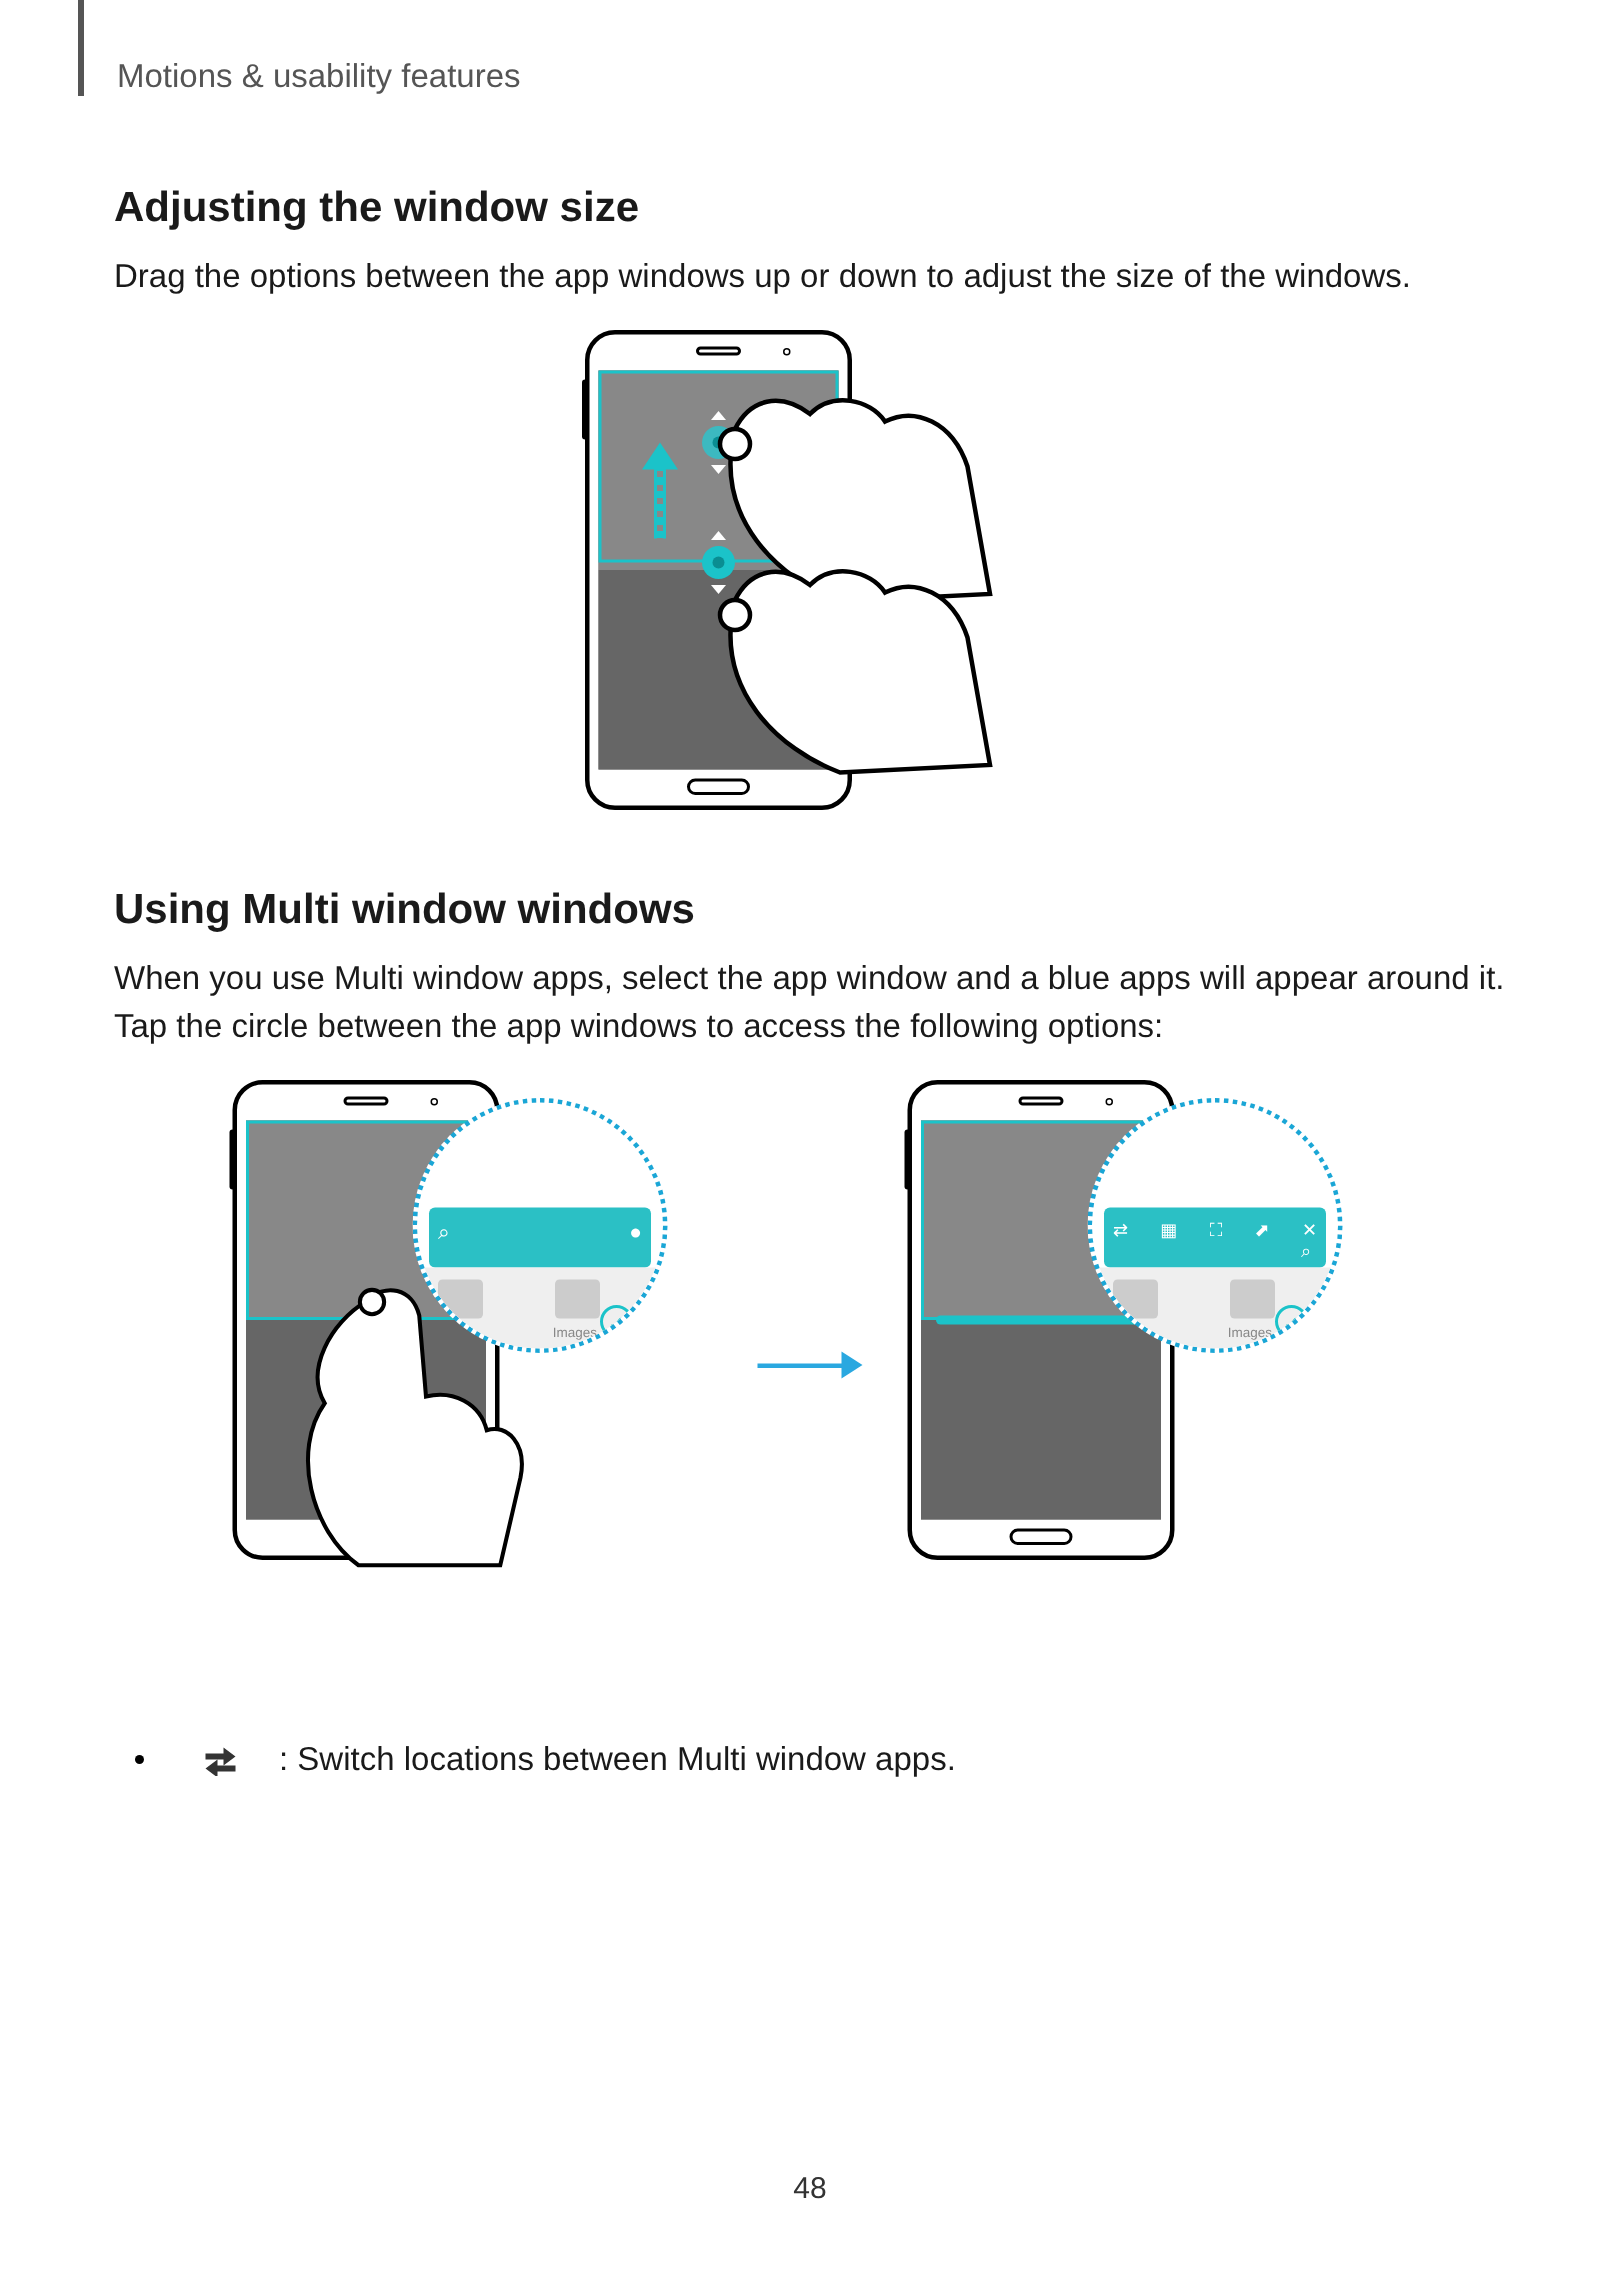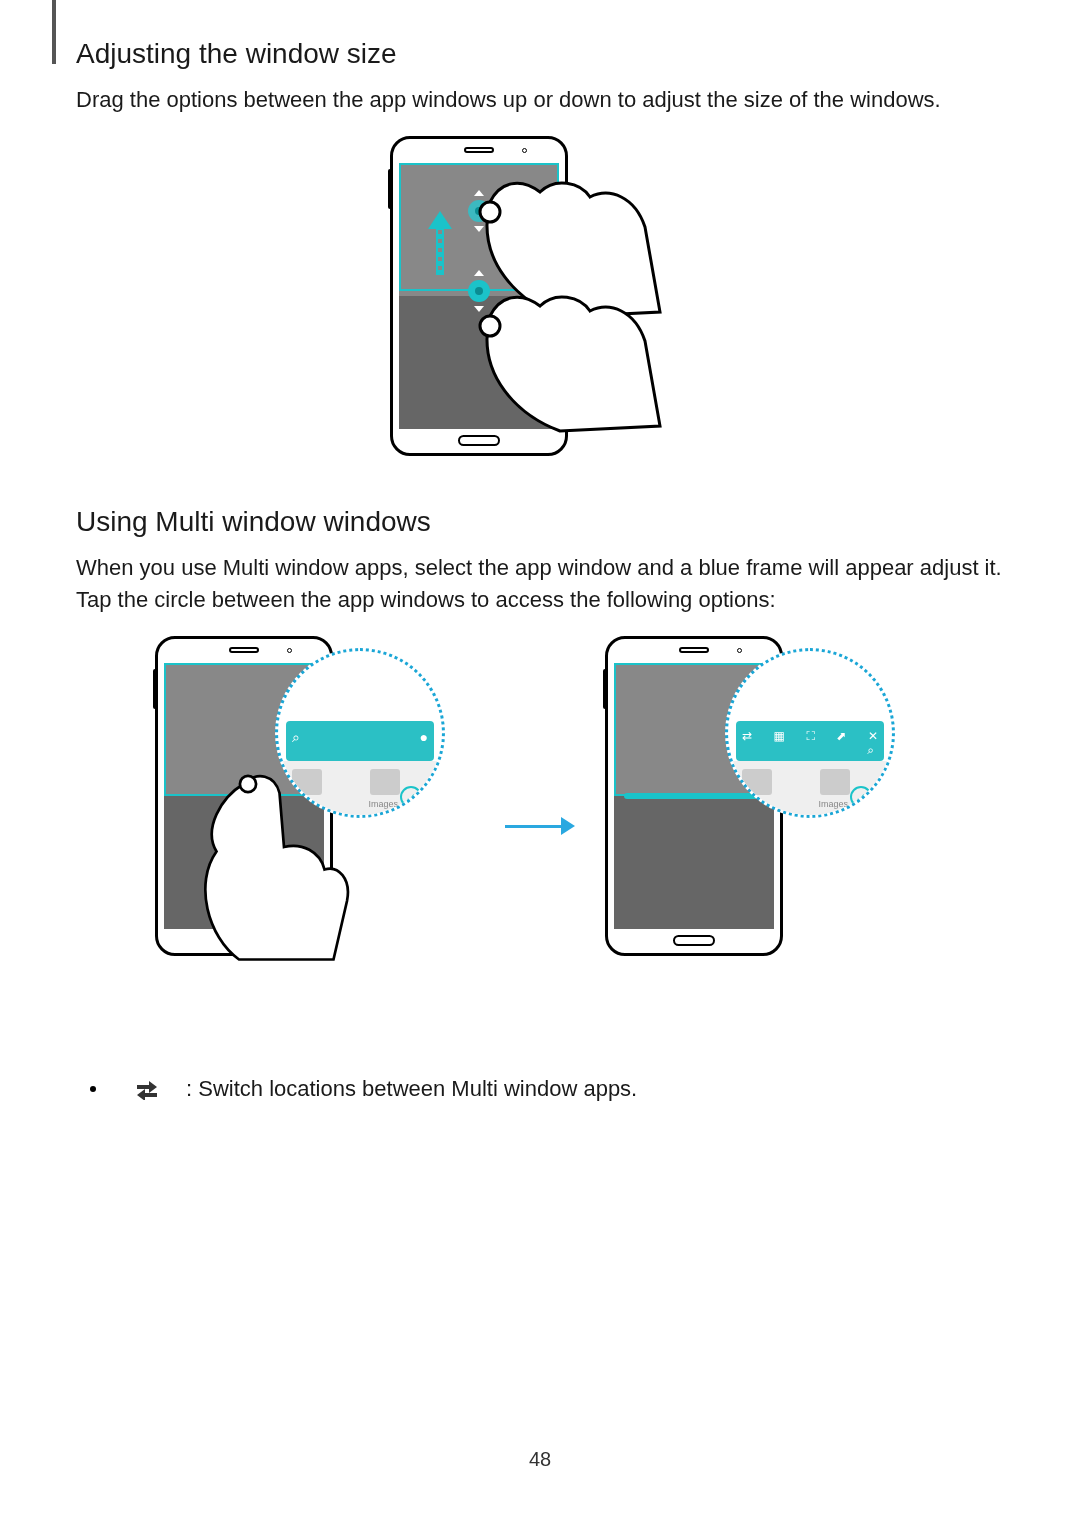--- a/index.html
+++ b/index.html
@@ -25,21 +25,21 @@
     border-bottom: 2px solid #555;
   }
   .breadcrumb {
     font-size: 22px;
     color: #555;
     margin-bottom: 58px;
     margin-left: 2px;
   }
   .subheading {
     font-size: 28px;
-    font-weight: 400;
+    font-weight: 700;
     margin-bottom: 14px;
   }
   .body-text {
     font-size: 22px;
     line-height: 1.45;
     margin-bottom: 20px;
   }
   .illus-wrap {
     display: flex;
     justify-content: center;
@@ -254,20 +254,21 @@
     height: 380px;
   }
   .cell .phone { position: absolute; left: 0; top: 0; }
 </style>
 </head>
 <body>
 
 <div class="page-tab"></div>
 
 <div class="content">
+  <div class="breadcrumb">Motions &amp; usability features</div>
 
   <h2 class="subheading">Adjusting the window size</h2>
   <p class="body-text">Drag the options between the app windows up or down to adjust the size of the windows.</p>
 
   <div class="illus-wrap">
     <div style="position:relative; width:300px; height:320px;">
       <div class="phone">
         <div class="speaker"></div>
           <div class="cam"></div>
           <div class="homebtn"></div>
@@ -298,21 +299,21 @@
         <circle cx="20" cy="70" r="10" fill="#fff" stroke="#000" stroke-width="3"></circle>
       </svg>
       <svg class="hand" style="left:80px; top:120px;" viewBox="0 0 200 180">
         <path d="M20 60 C30 40 50 35 70 50 C85 35 110 40 120 55 C140 45 165 55 175 85 L190 170 L90 175 C50 160 5 120 20 60 Z" fill="#fff" stroke="#000" stroke-width="3"></path>
         <circle cx="20" cy="70" r="10" fill="#fff" stroke="#000" stroke-width="3"></circle>
       </svg>
     </div>
   </div>
 
   <h2 class="subheading">Using Multi window windows</h2>
-  <p class="body-text">When you use Multi window apps, select the app window and a blue frame will appear adjust it. Tap the circle between the app windows to access the following options:</p>
+  <p class="body-text">When you use Multi window apps, select the app window and a blue apps will appear around it. Tap the circle between the app windows to access the following options:</p>
 
   <div class="illus-row">
 
     <div class="cell">
       <div class="phone">
         <div class="speaker"></div>
           <div class="cam"></div>
           <div class="homebtn"></div>
           <div class="sidebtn"></div>
         <div class="screen">

